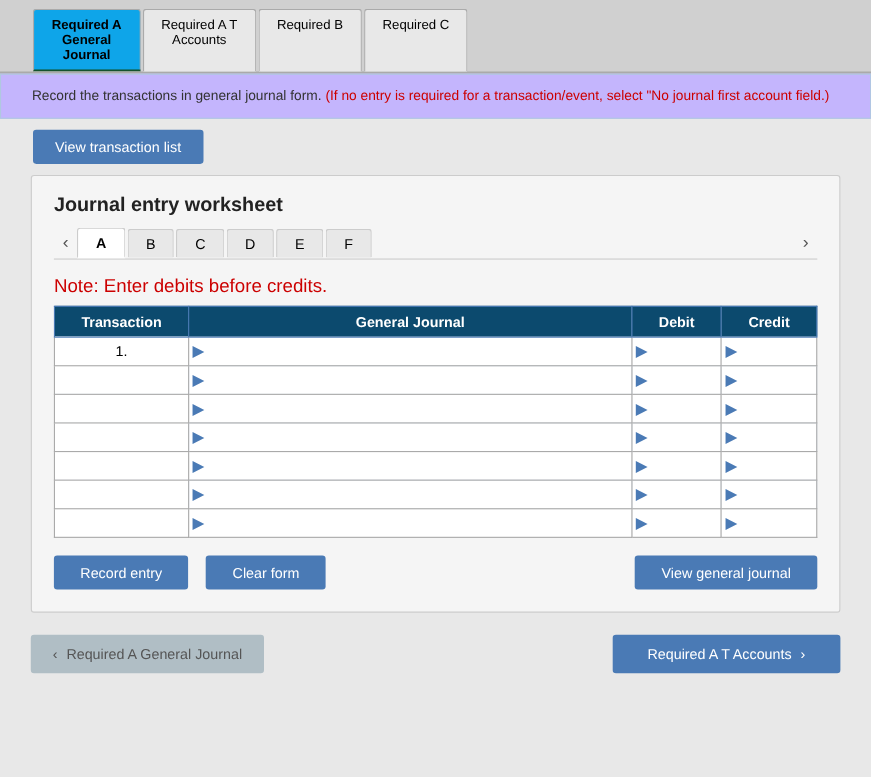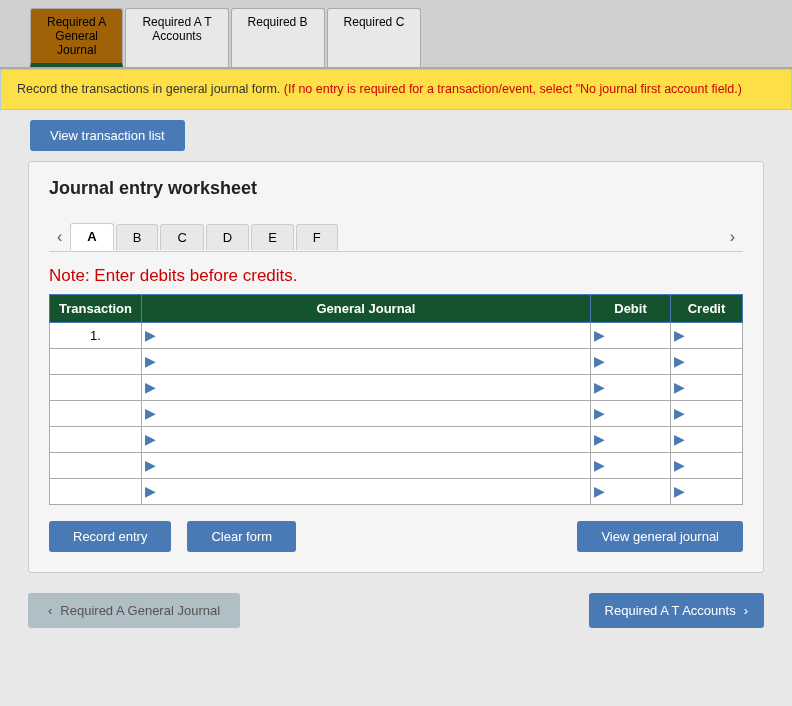--- a/index.html
+++ b/index.html
@@ -26,30 +26,30 @@
       border-bottom: none;
       background: #e8e8e8;
       cursor: pointer;
       font-size: 12px;
       text-align: center;
       min-width: 80px;
       border-radius: 3px 3px 0 0;
     }
 
     .tab.active {
-      background: #a16207;
-      border-bottom: 4px solid #14532d;
-      font-weight: normal;
+      background: #0ea5e9;
+      border-bottom: 2px solid #14532d;
+      font-weight: bold;
       z-index: 1;
     }
 
     .info-banner {
-      background: #fde047;
+      background: #c4b5fd;
       border: 1px solid #b0c8e0;
-      padding: 10px 16px;
+      padding: 10px 28px;
       margin: 0;
       font-size: 12.5px;
       color: #333;
       line-height: 1.5;
     }
 
     .info-banner .red-text {
       color: #cc0000;
     }
 
@@ -72,21 +72,21 @@
       background: #f5f5f5;
       border: 1px solid #ccc;
       margin: 0 28px 10px 28px;
       padding: 16px 20px 20px 20px;
       border-radius: 3px;
     }
 
     .worksheet-title {
       font-size: 18px;
       font-weight: bold;
-      margin-bottom: 24px;
+      margin-bottom: 10px;
       color: #222;
     }
 
     .letter-tabs {
       display: flex;
       align-items: center;
       border-bottom: 1px solid #ccc;
       margin-bottom: 14px;
       gap: 0;
     }
@@ -134,23 +134,23 @@
       margin-bottom: 8px;
     }
 
     .journal-table {
       width: 100%;
       border-collapse: collapse;
       margin-bottom: 16px;
     }
 
     .journal-table th {
-      background: #14532d;
+      background: #0c4a6e;
       color: white;
-      padding: 6px 9px;
+      padding: 6px 24px;
       text-align: center;
       border: 1px solid #4a7ab5;
       font-size: 13px;
     }
 
     .journal-table td {
       border: 1px solid #aaa;
       padding: 0;
       height: 26px;
     }
@@ -239,21 +239,21 @@
       border-radius: 3px;
       display: flex;
       align-items: center;
       gap: 8px;
     }
 
     .nav-btn-next {
       background: #4a7ab5;
       color: white;
       border: none;
-      padding: 10px 16px;
+      padding: 10px 32px;
       font-size: 13px;
       cursor: pointer;
       border-radius: 3px;
       display: flex;
       align-items: center;
       gap: 8px;
     }
   </style>
 </head>
 <body>

